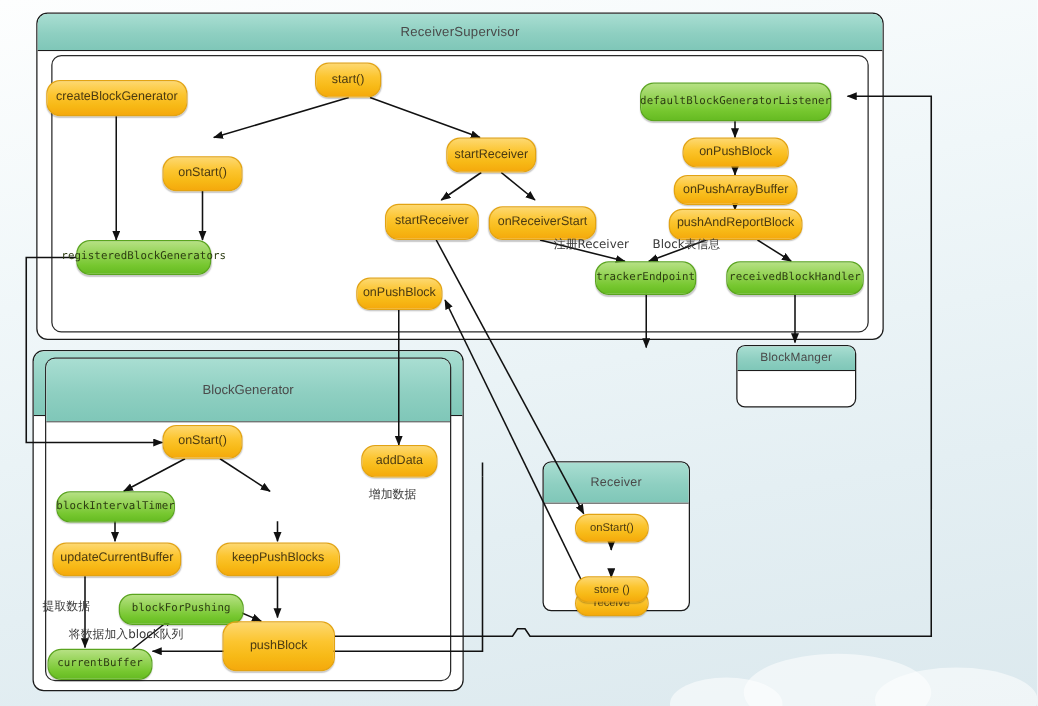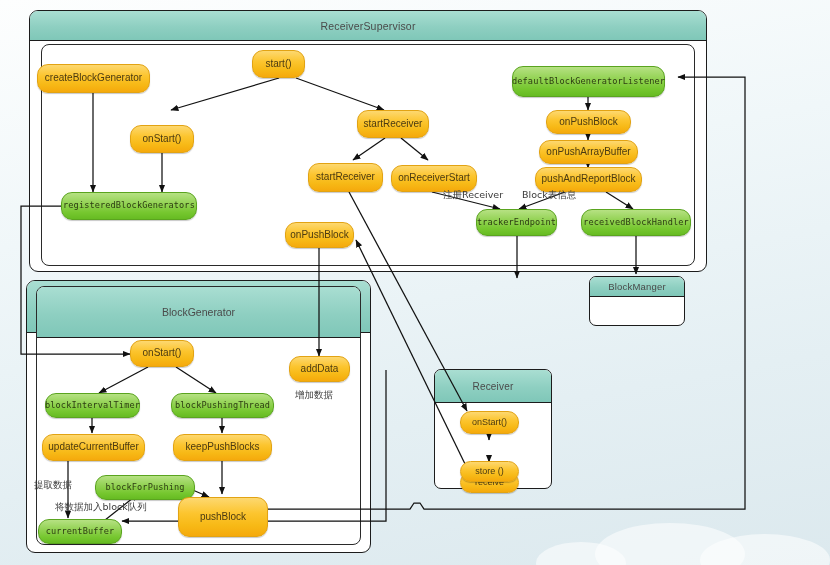--- a/index.html
+++ b/index.html
@@ -193,21 +193,21 @@
   <div class="node orange" style="left:252px;top:50px;width:53px;height:28px;">start()</div>
 
   <div class="node green" style="left:512px;top:66px;width:153px;height:31px;">defaultBlockGeneratorListener</div>
 
   <div class="node orange" style="left:130px;top:125px;width:64px;height:28px;">onStart()</div>
 
   <div class="node orange" style="left:357px;top:110px;width:72px;height:28px;">startReceiver</div>
 
   <div class="node orange" style="left:546px;top:110px;width:85px;height:24px;">onPushBlock</div>
 
-  <div class="node green" style="left:61px;top:192px;width:136px;height:28px;">registeredBlockGenerators</div>
+  <div class="node green" style="left:61px;top:192px;width:108px;height:28px;">registeredBlockGenerators</div>
 
   <div class="node orange" style="left:308px;top:163px;width:75px;height:29px;">startReceiver</div>
 
   <div class="node orange" style="left:391px;top:165px;width:86px;height:27px;">onReceiverStart</div>
 
   <div class="node orange" style="left:539px;top:140px;width:99px;height:24px;">onPushArrayBuffer</div>
 
   <div class="node orange" style="left:535px;top:167px;width:107px;height:25px;">pushAndReportBlock</div>
 
   <div class="node green" style="left:476px;top:209px;width:81px;height:27px;">trackerEndpoint</div>
@@ -215,21 +215,20 @@
   <div class="node green" style="left:581px;top:209px;width:110px;height:27px;">receivedBlockHandler</div>
 
   <div class="node orange" style="left:285px;top:222px;width:69px;height:26px;">onPushBlock</div>
 
   <div class="node orange" style="left:130px;top:340px;width:64px;height:27px;">onStart()</div>
 
   <div class="node orange" style="left:289px;top:356px;width:61px;height:26px;">addData</div>
 
   <div class="node green" style="left:45px;top:393px;width:95px;height:25px;">blockIntervalTimer</div>
 
-  <div class="node green" style="left:171px;top:393px;width:103px;height:25px;">blockPushingThread</div>
 
   <div class="node orange" style="left:42px;top:434px;width:103px;height:27px;">updateCurrentBuffer</div>
 
   <div class="node orange" style="left:173px;top:434px;width:99px;height:27px;">keepPushBlocks</div>
 
   <div class="node green" style="left:95px;top:475px;width:100px;height:25px;">blockForPushing</div>
 
   <div class="node orange" style="left:178px;top:497px;width:90px;height:40px;">pushBlock</div>
 
   <div class="node green" style="left:38px;top:519px;width:84px;height:25px;">currentBuffer</div>

